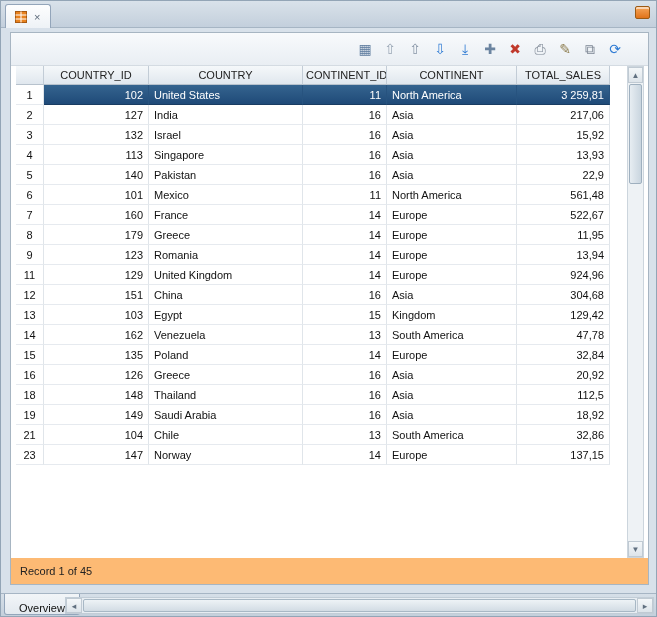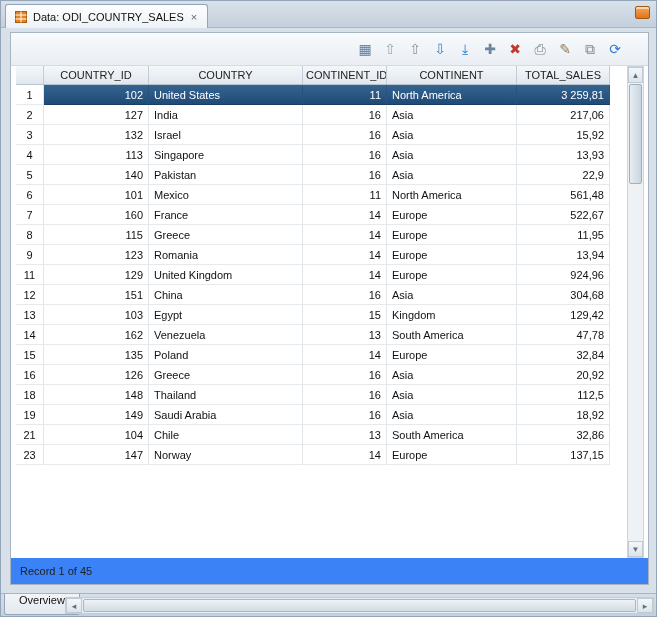--- a/index.html
+++ b/index.html
@@ -45,28 +45,28 @@
     border-right-color:#27537f; border-bottom-color:#193c62; }
   
   .vscroll { position:absolute; right:4px; top:33px; width:17px; height:492px;
     background:#eef2f5; border:1px solid #ccd5dd; }
   .vs-btn { position:absolute; left:0; right:0; height:16px; background:linear-gradient(#f4f7f9,#dde4ea);
     border:1px solid #c0cad3; color:#617080; font-size:8px; display:flex; align-items:center; justify-content:center; }
   .vs-up { top:0; } .vs-down { bottom:0; }
   .vs-thumb { position:absolute; left:1px; right:1px; top:17px; height:100px;
     background:linear-gradient(90deg,#e7edf2,#c9d5df); border:1px solid #9fb0bf; border-radius:2px; }
   
-  .status-row { position:absolute; left:0; right:0; bottom:0; height:26px; background:#3b82f6;
+  .status-row { position:absolute; left:0; right:0; bottom:0; height:26px; background:#fdba74;
     display:flex; align-items:center; padding-left:9px; font-size:11px; color:#222; }
   
   .bottom-bar { position:absolute; left:0; right:0; bottom:0; height:23px;
     background:linear-gradient(#d6dfe8,#c4d0dc); border-top:1px solid #a6b5c4; }
   .overview-tab { position:absolute; left:3px; top:0; height:21px; background:linear-gradient(#f2f5f8,#e3e9ef);
     border:1px solid #93a5ba; border-top:none; border-radius:0 0 3px 3px;
-    display:flex; align-items:flex-start; padding:0 14px; font-size:11px; color:#111; }
+    display:flex; align-items:flex-end; padding:0 14px; font-size:11px; color:#111; }
   .hscroll { position:absolute; left:64px; right:2px; top:3px; height:17px;
     background:#e7edf2; border:1px solid #c2cdd7; }
   .hs-btn { position:absolute; top:0; bottom:0; width:16px; background:linear-gradient(#f4f7f9,#dde4ea);
     border:1px solid #c0cad3; color:#617080; font-size:9px; display:flex; align-items:center; justify-content:center; }
   .hs-left { left:0; } .hs-right { right:0; }
   .hs-thumb { position:absolute; left:17px; right:17px; top:1px; bottom:1px;
     background:linear-gradient(#eef3f6,#d2dce4); border:1px solid #a8b8c5; border-radius:2px; }
 </style>
 </head>
 <body>
@@ -74,21 +74,20 @@
 <div class="window">
 
   <div class="tabbar">
     <div class="doc-tab">
       <svg width="12" height="12" viewBox="0 0 12 12">
         <rect x="0.5" y="0.5" width="11" height="11" fill="#e8821e" stroke="#a85a12"></rect>
         <line x1="0.5" y1="4" x2="11.5" y2="4" stroke="#ffffff" stroke-width="1"></line>
         <line x1="0.5" y1="8" x2="11.5" y2="8" stroke="#ffffff" stroke-width="1"></line>
         <line x1="6" y1="0.5" x2="6" y2="11.5" stroke="#ffffff" stroke-width="1"></line>
       </svg>
-      <span class="lbl">Data: ODI_COUNTRY_SALES</span>
       <span class="tab-close">×</span>
     </div>
     <span class="float-btn"></span>
   </div>
 
   <div class="panel">
 
     <div class="toolbar">
         <span class="tb-btn" style="color: rgb(91, 122, 157);">▦</span>
         <span class="tb-btn" style="color: rgb(154, 167, 181);">⇧</span>
@@ -175,21 +174,21 @@
             <tr>
               <td class="rownum">7</td>
               <td class="num">160</td>
               <td class="txt">France</td>
               <td class="num">14</td>
               <td class="txt">Europe</td>
               <td class="num">522,67</td>
             </tr>
             <tr>
               <td class="rownum">8</td>
-              <td class="num">115</td>
+              <td class="num">179</td>
               <td class="txt">Greece</td>
               <td class="num">14</td>
               <td class="txt">Europe</td>
               <td class="num">11,95</td>
             </tr>
             <tr>
               <td class="rownum">9</td>
               <td class="num">123</td>
               <td class="txt">Romania</td>
               <td class="num">14</td>

